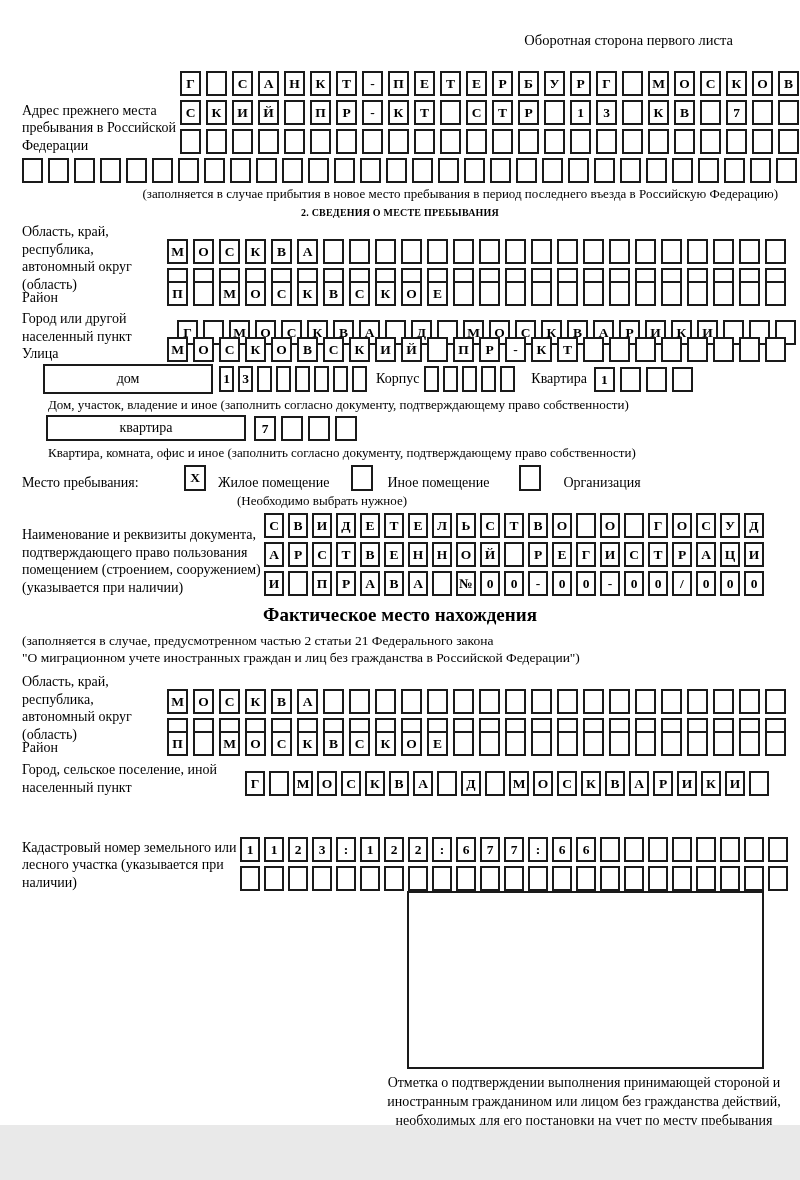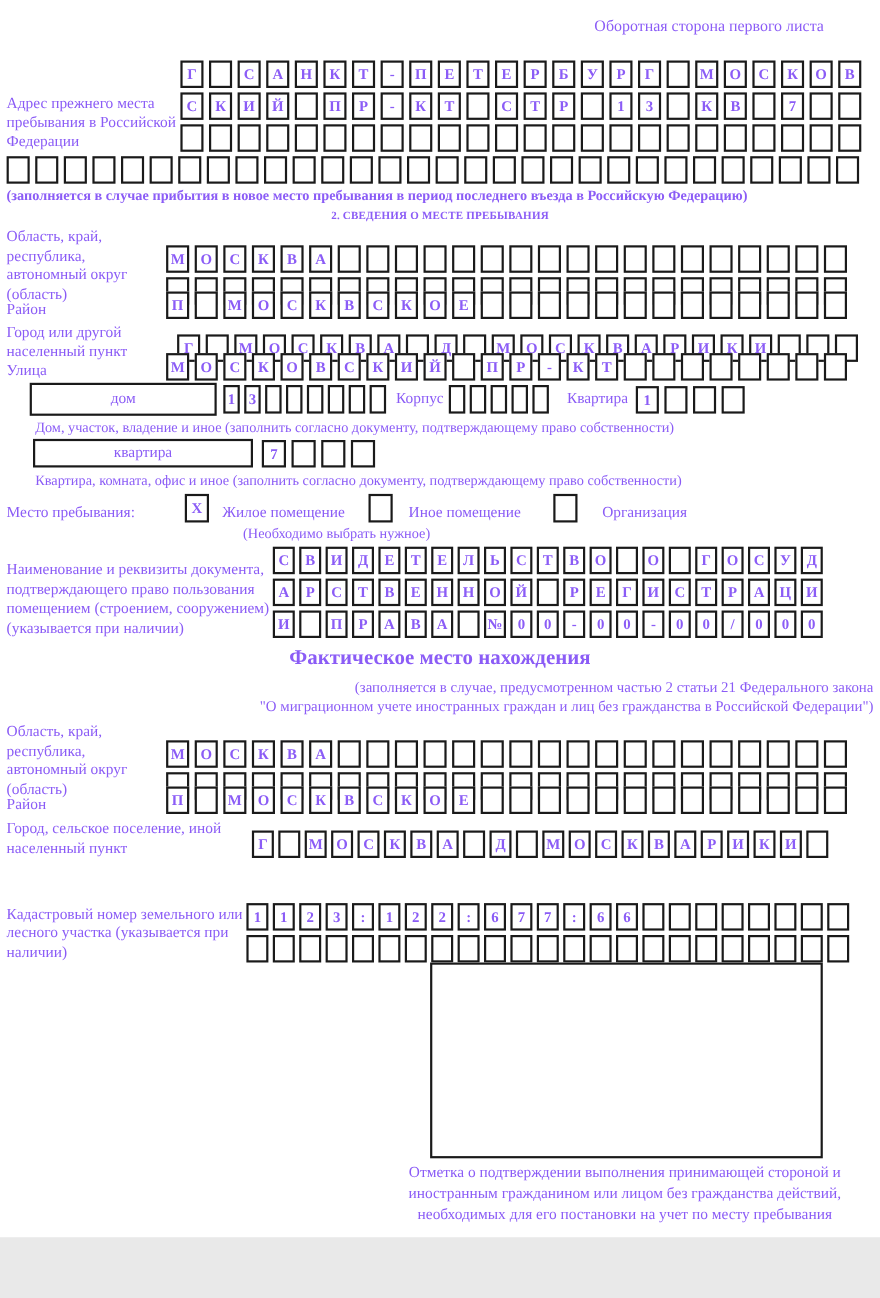--- a/index.html
+++ b/index.html
@@ -1,19 +1,19 @@
 <!DOCTYPE html>
 <html><head>
 <meta charset="utf-8">
 <style>
   html,body{margin:0;padding:0;background:#e9e9e9;}
   .page{
-    width:800px;height:1125px;margin:0 auto;background:#ffffff;color:#8b5cf6;
+    width:800px;height:1125px;margin:0 auto;background:#ffffff;color:#000000;
     font-family:"Liberation Serif","DejaVu Serif",serif;font-size:14px;
-    box-sizing:border-box;padding:6px;overflow:hidden;position:relative;
+    box-sizing:border-box;padding:22px;overflow:hidden;position:relative;
   }
   .corner{ text-align:right; padding-right:45px; margin-top:10px; font-size:14.5px; }
 
   .frow{ display:flex; align-items:flex-end; }
   .flabel{ flex:none; font-size:14px; line-height:17.5px; padding-top:1px; }
   .w158{width:158px;} .w145{width:145px;} .w155{width:155px;}
   .w242{width:242px;} .w218{width:218px;} .w223{width:223px;}
   .grids{ display:flex; flex-direction:column; gap:4px; }
 
   .grid{ display:flex; gap:5px; }
@@ -27,24 +27,24 @@
   .grid.small{ gap:4px; }
   .grid.small .cell{ width:11px; height:22px; line-height:22px; }
   .grid.apt .cell{ width:18px; }
   .chkcell .cell{ width:18px; height:22px; line-height:22px; }
 
   .labelbox{
     flex:none; border:2px solid #1a1a1a; text-align:center; background:#fff;
     display:flex; align-items:center; justify-content:center; font-size:14px;
   }
   .caption{ font-size:13px; }
-  .center{ text-align:left;font-weight:bold; }
+  .center{ text-align:right; }
   h2{ font-size:10px; font-weight:bold; text-align:center; margin:5px 0 0 0; letter-spacing:.2px; }
   h3{ font-size:19px; font-weight:bold; text-align:center; margin:8px 0 0 0; }
-  .smallnote{ font-size:13.5px; text-align:right; line-height:17px; }
+  .smallnote{ font-size:13.5px; text-align:left; line-height:17px; }
 
   .houserow{ display:flex; align-items:center; margin-left:21px; margin-top:2px; }
   .aptrow{ display:flex; align-items:center; margin-left:24px; margin-top:2px; }
   .stayrow{ display:flex; align-items:flex-end; margin-top:4px; }
   .inlinelabel{ font-size:14px; }
 
   .stamp{
     width:353px; height:174px; border:2px solid #1a1a1a; margin-left:385px; margin-top:0;
     background:#fff;
   }

